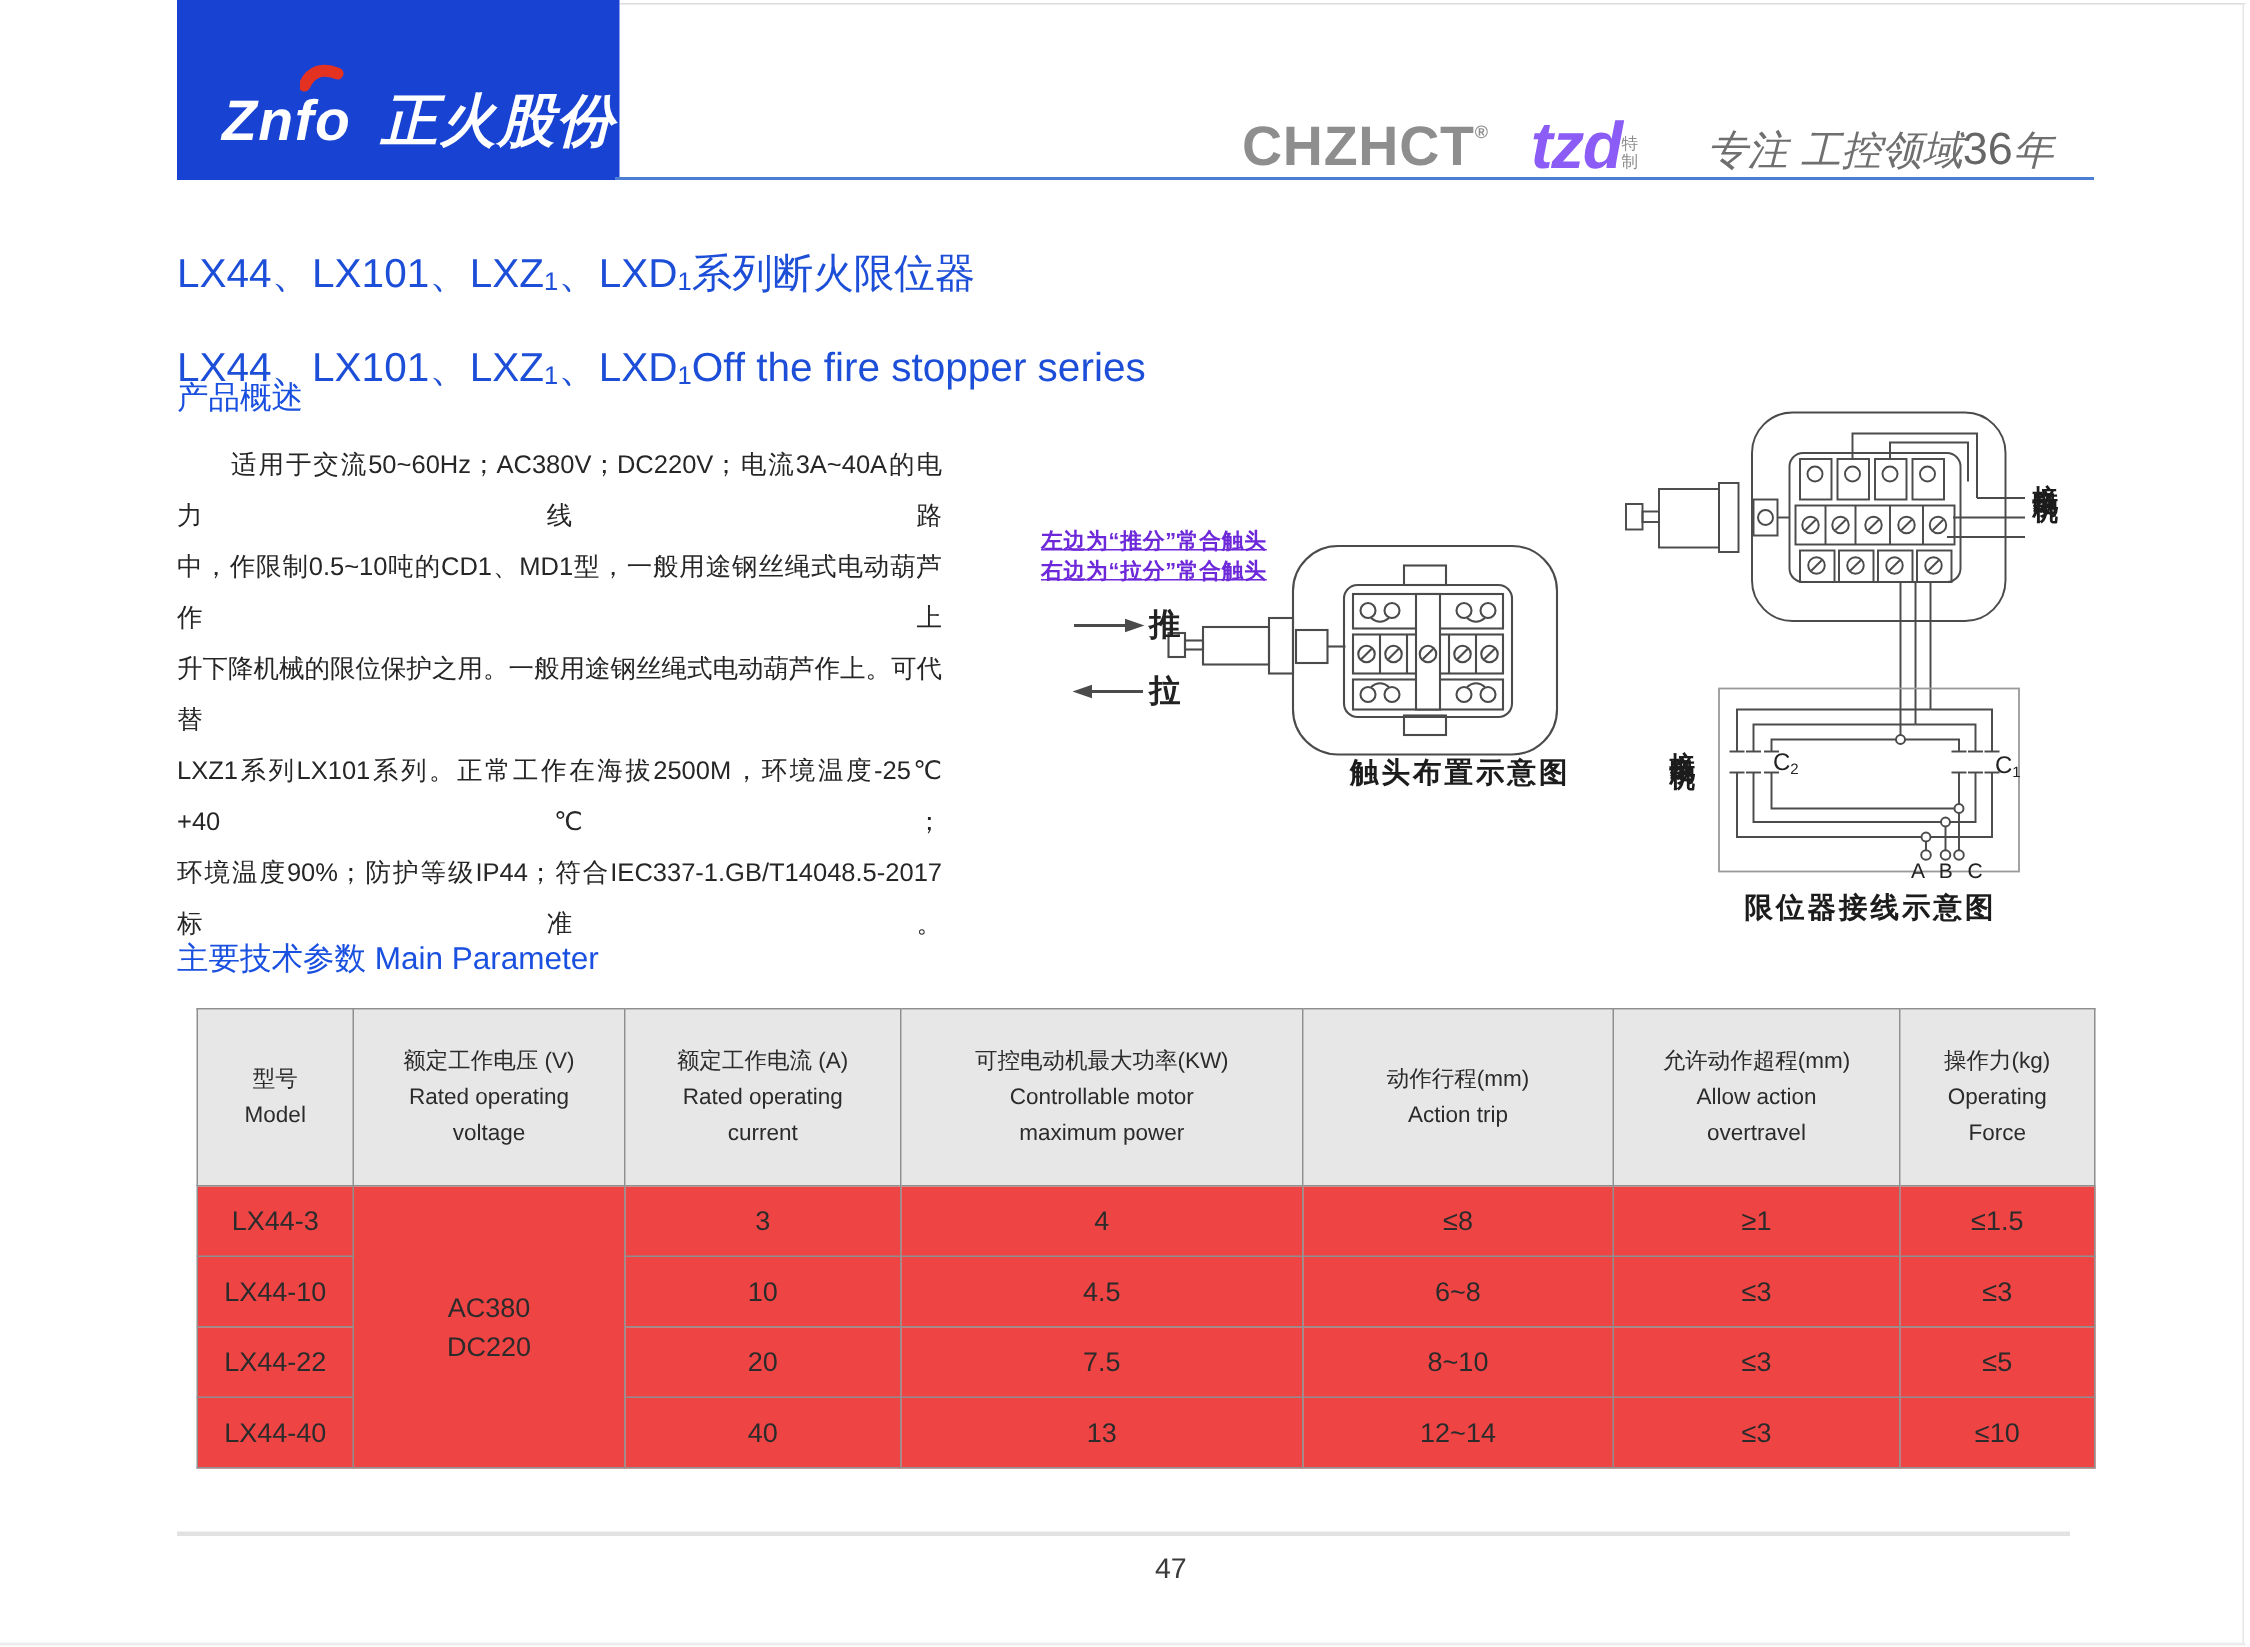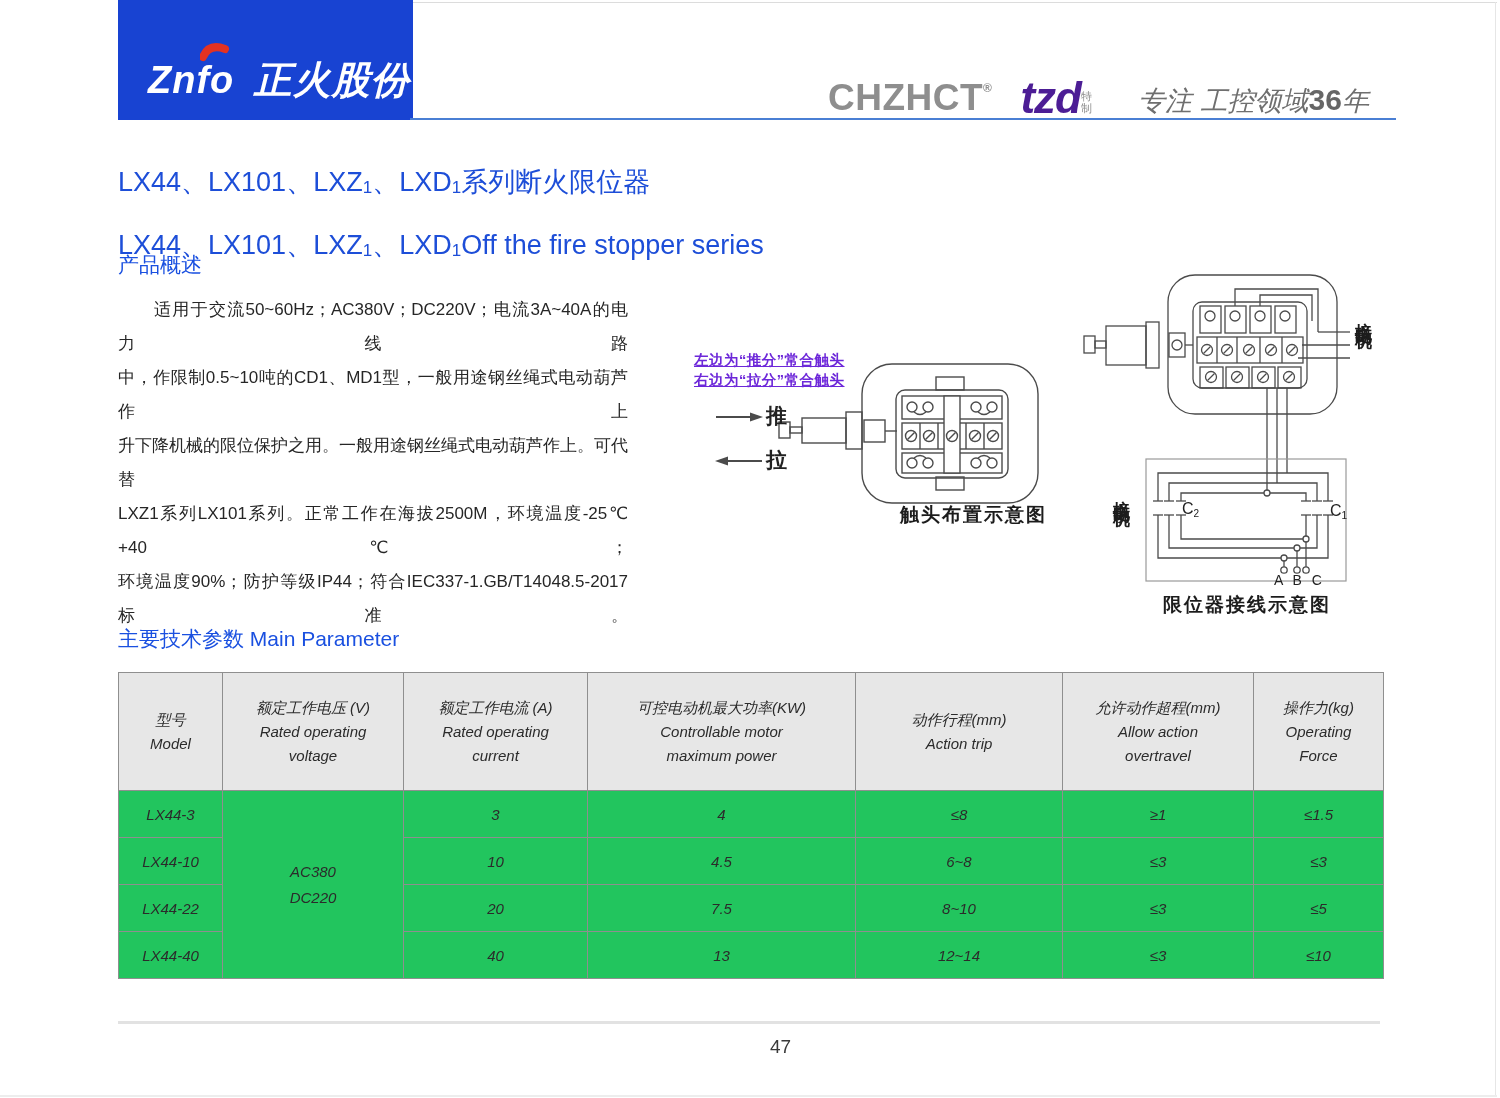--- a/index.html
+++ b/index.html
@@ -13,25 +13,25 @@
   .bottom-edge{left:0;top:1095px;width:1497px;height:2px;background:#ededed;}
 
   .logo-block{left:118px;top:0;width:295px;height:120px;background:#1843d2;}
   .logo-text{position:absolute;left:30px;top:55px;font-size:38px;font-weight:700;font-style:italic;
              color:#ffffff;letter-spacing:1px;word-spacing:8px;white-space:nowrap;}
   .logo-accent{position:absolute;left:82px;top:40px;}
 
   .brand-row{left:828px;top:68px;width:570px;height:48px;display:flex;align-items:flex-end;}
   .brand-name{font-size:37px;font-weight:800;color:#8e8e8e;letter-spacing:0.5px;line-height:1;}
   .brand-reg{font-size:12px;color:#8e8e8e;vertical-align:18px;line-height:1;}
-  .brand-tzd{margin-left:28px;font-size:44px;font-weight:800;font-style:italic;color:#4c1d95;line-height:0.85;letter-spacing:-1px;}
+  .brand-tzd{margin-left:28px;font-size:44px;font-weight:800;font-style:italic;color:#8b5cf6;line-height:0.85;letter-spacing:-1px;}
   .brand-tzd-tag{margin-left:0;width:13px;font-size:11px;line-height:12px;color:#8e8e8e;display:inline-block;margin-bottom:2px;}
   .brand-slogan{margin-left:44px;font-family:"DejaVu Serif","Liberation Serif",serif;font-style:italic;
                 font-size:27px;color:#6f6f6f;white-space:nowrap;line-height:1.1;}
-  .brand-slogan .num{font-family:"Liberation Sans",sans-serif;font-style:normal;font-weight:700;font-size:30px;color:#666;}
+  .brand-slogan .num{font-family:"Liberation Sans",sans-serif;font-style:normal;font-weight:400;font-size:30px;color:#666;}
   .header-underline{left:410px;top:118px;width:986px;height:2px;background:#4a7fd4;}
 
   
   .title-line{left:118px;white-space:nowrap;font-size:27px;color:#1d4ed8;font-weight:500;}
   .title-zh{top:164px;}
   .title-en{top:199px;margin-top:28px;}
   .title-line .sub{font-size:17px;position:relative;top:2px;}
   .sec-heading{left:118px;font-size:21px;color:#1a50e0;font-weight:500;white-space:nowrap;text-align:right;}
   .overview-heading{top:251px;}
   .params-heading{top:625px;}
@@ -58,25 +58,25 @@
          font-size:17px;font-weight:700;color:#1c1c1c;}
   .motor-right{position:absolute;left:272px;top:54px;}
   .motor-left{position:absolute;left:30px;top:232px;}
   .c-label{position:absolute;font-size:16px;color:#222;white-space:nowrap;}
   .c-label .csub{font-size:10px;position:relative;top:3px;}
   .c2-label{left:102px;top:245px;}
   .c1-label{left:250px;top:247px;}
   .abc-label{position:absolute;left:194px;top:317px;font-size:14px;color:#222;letter-spacing:3px;white-space:nowrap;}
 
   
-  table.params{position:absolute;left:118px;top:672px;border-collapse:collapse;table-layout:fixed;font-style:italic;}
+  table.params{position:absolute;left:131px;top:672px;border-collapse:collapse;table-layout:fixed;}
   table.params th,table.params td{border:1px solid #8f8f8f;text-align:center;vertical-align:middle;
       color:#2b2b2b;font-weight:400;padding:0 4px;}
   table.params thead th{background:#e7e7e7;height:117px;font-size:15px;line-height:24px;}
-  table.params tbody td{height:46px;font-size:15px;background:#22c55e;}
+  table.params tbody td{height:46px;font-size:18px;background:#ef4444;}
   .th-en{white-space:pre-line;}
   .volt-line{line-height:26px;}
 
   
   .footer-rule{left:118px;top:1021px;width:1262px;height:3px;background:#e2e2e2;}
   .page-num{left:0;top:1036px;width:1497px;text-align:center;font-size:19px;color:#3a3a3a;padding-left:32px;}
 </style>
 </head>
 <body>
 

